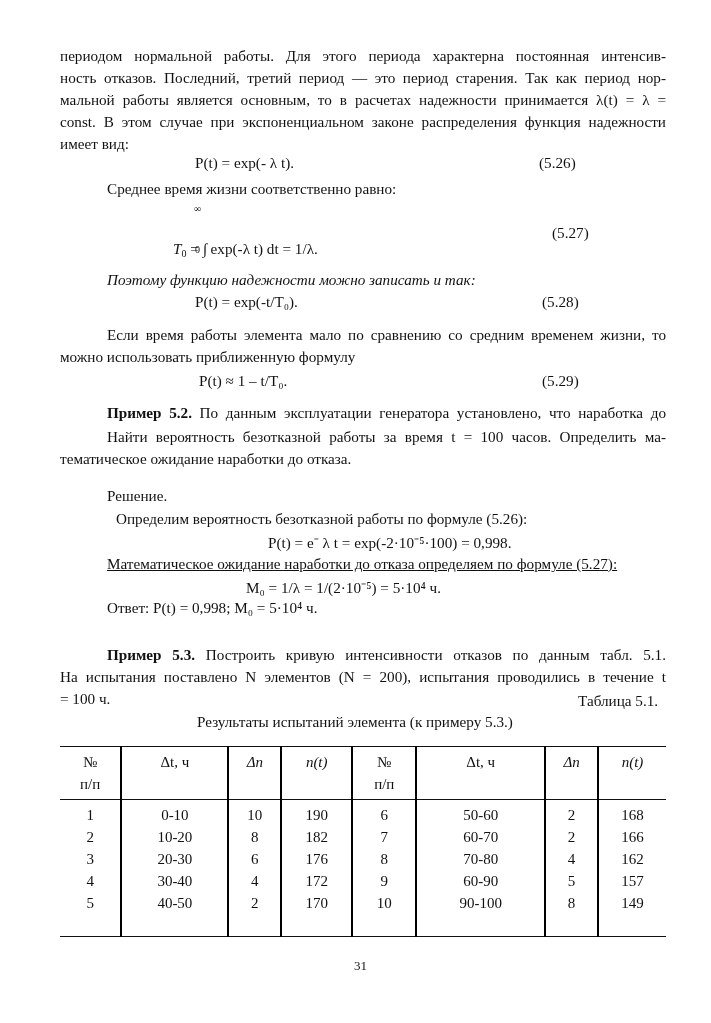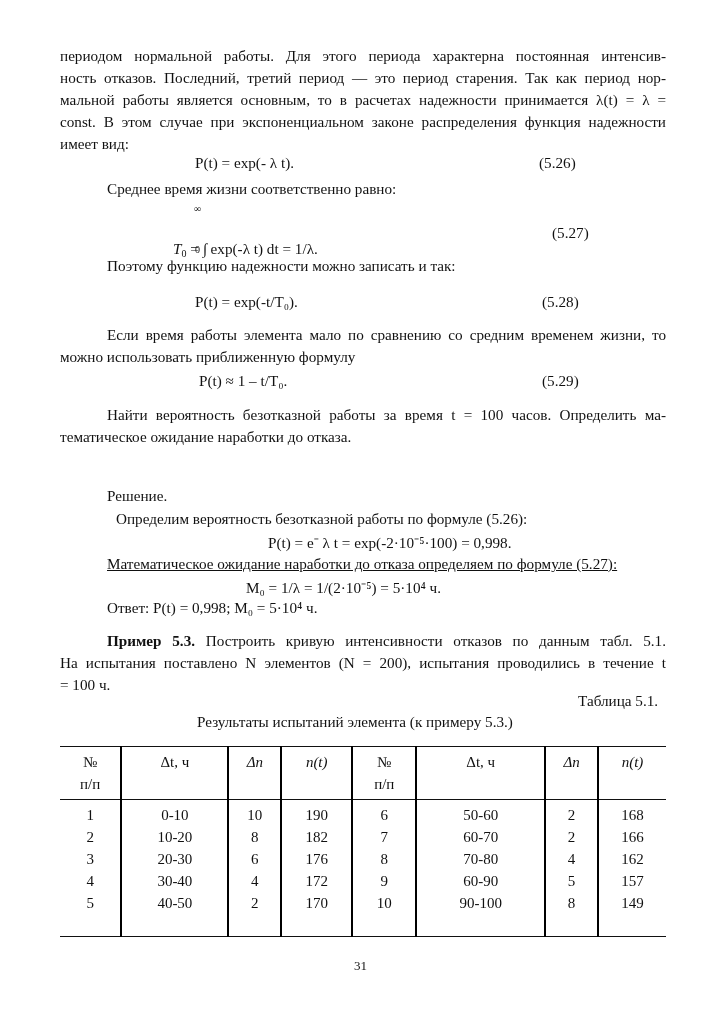--- a/index.html
+++ b/index.html
@@ -45,45 +45,46 @@
 
 <div class="abs small" style="left:194px; top:203px;">∞</div>
 <div class="abs" style="left:173px; top:224px;margin-top:16px;">
   <span><i>T</i><sub>0</sub></span>
   <span> = </span><span>∫</span>
   <span>exp(-λ t) dt = 1/λ.</span>
 </div>
 <div class="abs small" style="left:195px; top:244px;">0</div>
 <div class="abs eqnum" style="left:552px; top:224px;">(5.27)</div>
 
-<div class="abs" style="left:107px; top:257px;">Поэтому функцию надежности можно записать и так:</div>
+<div class="abs" style="left:107px; top:271px;font-style:italic;">Поэтому функцию надежности можно записать и так:</div>
 
 <div class="abs" style="left:195px; top:293px;">P(t) = exp(-t/T₀).</div>
 <div class="abs eqnum" style="left:542px; top:293px;">(5.28)</div>
 
 <div class="para" style="top:324px;">
   <span class="line indent">Если время работы элемента мало по сравнению со средним временем жизни, то</span>
   <span class="line last">можно использовать приближенную формулу</span>
 </div>
 
 <div class="abs" style="left:199px; top:372px;">P(t) ≈ 1 – t/T₀.</div>
 <div class="abs eqnum" style="left:542px; top:372px;">(5.29)</div>
 
 <div class="para" style="top:402px;">
+  <span class="line indent"><b>Пример 5.2.</b> <span>По данным эксплуатации генератора установлено, что наработка до</span></span>
   <span class="line indent" style="margin-top:2px;">Найти вероятность безотказной работы за время t = 100 часов. Определить ма-</span>
   <span class="line last">тематическое ожидание наработки до отказа.</span>
 </div>
 <div class="abs" style="left:107px; top:487px;">Решение.</div>
 <div class="abs" style="left:116px; top:510px;">Определим вероятность безотказной работы по формуле (5.26):</div>
 <div class="abs" style="left:268px; top:532px;">P(t) = e⁻ λ t = exp(-2·10⁻⁵·100) = 0,998.</div>
 <div class="abs" style="left:107px; top:555px;text-decoration:underline;">Математическое ожидание наработки до отказа определяем по формуле (5.27):</div>
 <div class="abs" style="left:246px; top:577px;">M₀ = 1/λ = 1/(2·10⁻⁵) = 5·10⁴ ч.</div>
 <div class="abs" style="left:107px; top:599px;">Ответ: P(t) = 0,998;  M₀ = 5·10⁴ ч.</div>
 
-<div class="para" style="top:630px;">
+<div class="para" style="top:644px;">
   <span class="line indent"><b>Пример 5.3.</b> <span>Построить кривую интенсивности отказов по данным      табл. 5.1.</span></span>
   <span class="line">На испытания поставлено N элементов (N  = 200), испытания проводились в течение   t</span>
   <span class="line last">= 100 ч.</span>
 </div>
 
 <div class="abs" style="left:578px; top:692px;">Таблица 5.1.</div>
 <div class="abs" style="left:197px; top:713px;">Результаты испытаний элемента (к примеру 5.3.)</div>
 
 <table class="data">
   <thead>

